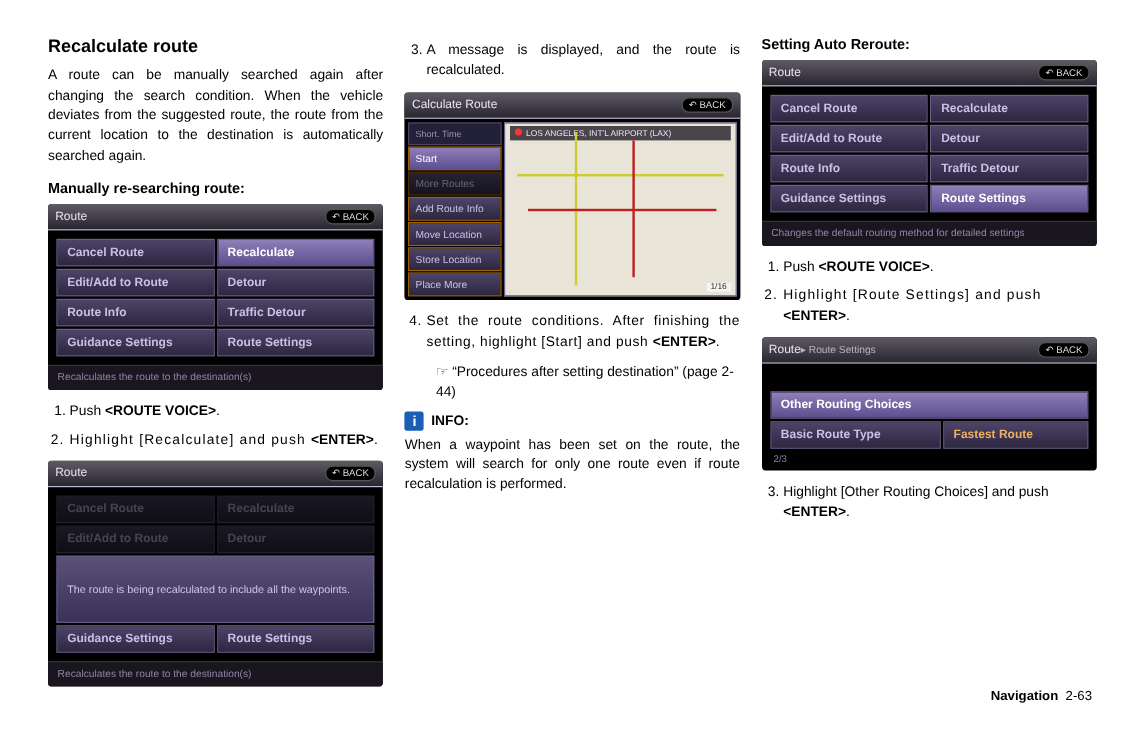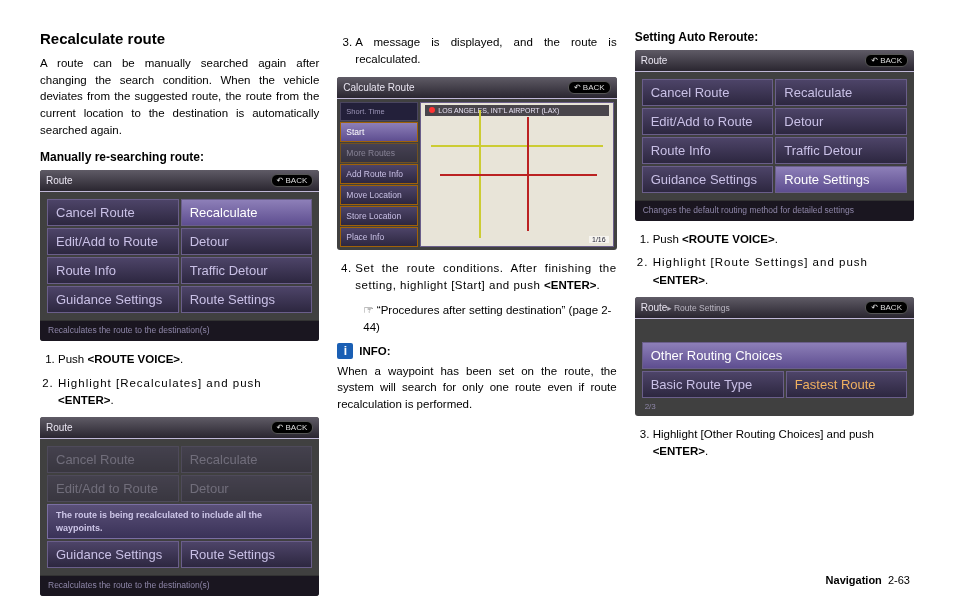--- a/index.html
+++ b/index.html
@@ -21,21 +21,21 @@
   h2{font-size:15px;font-weight:bold;margin:0 0 8px 0}
   .sub{font-size:12px;font-weight:bold;margin:12px 0 6px 0}
   p{margin:0 0 8px 0;line-height:1.45;text-align:justify}
   ol{margin:4px 0 8px 0;padding-left:18px}
   ol li{margin-bottom:6px;line-height:1.5}
   .ref{padding-left:26px;line-height:1.5}
   .info-row{display:flex;align-items:center;gap:6px;margin:6px 0 4px 0}
   .info-icon{width:16px;height:16px;background:#1a5fb4;color:#fff;font-weight:bold;display:flex;align-items:center;justify-content:center;border-radius:2px;font-size:12px}
   
   .shot{
-    background:#404040;
+    background:#000000;
     border-radius:3px;
     padding:0;
     margin:6px 0 10px 0;
     overflow:hidden;
     position:relative;
     font-family:Arial;
   }
   .s-titlebar{
     display:flex;align-items:center;justify-content:space-between;
     padding:4px 6px;
@@ -48,34 +48,35 @@
   }
   .s-sep{height:1px;background:#c0b8d8}
   .s-body{padding:6px}
   .menu-2col .row{display:flex}
   .menu-2col .cell{
     flex:1;
     background:linear-gradient(#4d4468,#2d2740);
     border:1px solid #6a5e8a;
     color:#c9c0e6;
     padding:5px 8px;
-    font-size:13px;
+    font-size:10px;
     margin:1px;
+    font-weight:bold;
   }
   .menu-2col .cell.hi{background:linear-gradient(#8d7fb8,#5e4e90);color:#fff}
   .s-status{
     color:#8e86a8;font-size:8.5px;padding:4px 24px 6px 8px;
     border-top:1px solid #333;
     background:#1a1620;
   }
   .s-mid-msg{
     background:linear-gradient(#5a5078,#3a3258);
     border:1px solid #7a6ea2;
     color:#cdc6e8;font-size:9px;
-    padding:4px 8px;margin:1px;line-height:1.4;font-weight:bold;
+    padding:21px 8px;margin:1px;line-height:1.4;
   }
   .s-dim .cell{opacity:0.35}
   
   .calc-split{display:flex}
   .calc-side{width:80px}
   .calc-side .mcell{
     background:linear-gradient(#4d4468,#2d2740);
     border:1px solid #a16207;
     color:#c9c0e6;font-size:8.5px;
     padding:4px 5px;margin:1px;
@@ -132,21 +133,21 @@
           <div class="row">
             <div class="cell">Guidance Settings</div>
             <div class="cell">Route Settings</div>
           </div>
         </div>
       <div class="s-status">Recalculates the route to the destination(s)</div>
     </div>
 
     <ol>
       <li><span>Push </span><b>&lt;ROUTE VOICE&gt;</b><span>.</span></li>
-      <li style="letter-spacing:1px"><span>Highlight [Recalculates] and push </span><b style="letter-spacing:0">&lt;ENTER&gt;</b><span>.</span></li>
+      <li style="letter-spacing:1px"><span>Highlight [Recalculate] and push </span><b style="letter-spacing:0">&lt;ENTER&gt;</b><span>.</span></li>
     </ol>
 
     <div class="shot">
       <div class="s-titlebar">
         <span>Route</span>
         <span class="back-btn">↶ <span>BACK</span></span>
       </div>
       <div class="s-sep"></div>
       <div class="s-body">
         <div class="menu-2col s-dim" id="rmdim">
@@ -183,21 +184,21 @@
       </div>
       <div class="s-sep"></div>
       <div class="calc-split" style="padding:2px">
         <div class="calc-side" id="calcside">
             <div class="mcell top">Short. Time</div>
             <div class="mcell hi">Start</div>
             <div class="mcell dim">More Routes</div>
             <div class="mcell">Add Route Info</div>
             <div class="mcell">Move Location</div>
             <div class="mcell">Store Location</div>
-            <div class="mcell">Place Info</div>
+            <div class="mcell">Place More</div>
           </div>
         <div class="calc-map">
           <div class="map-label"><span class="dot" style="background:#f33;margin-right:3px;width:6px;height:6px"></span><span>LOS ANGELES, INT'L AIRPORT (LAX)</span></div>
           <div class="map-y1"></div>
             <div class="map-y2"></div>
           <div class="map-roads"></div>
           <div class="map-scale">1/16</div>
         </div>
       </div>
     </div>

